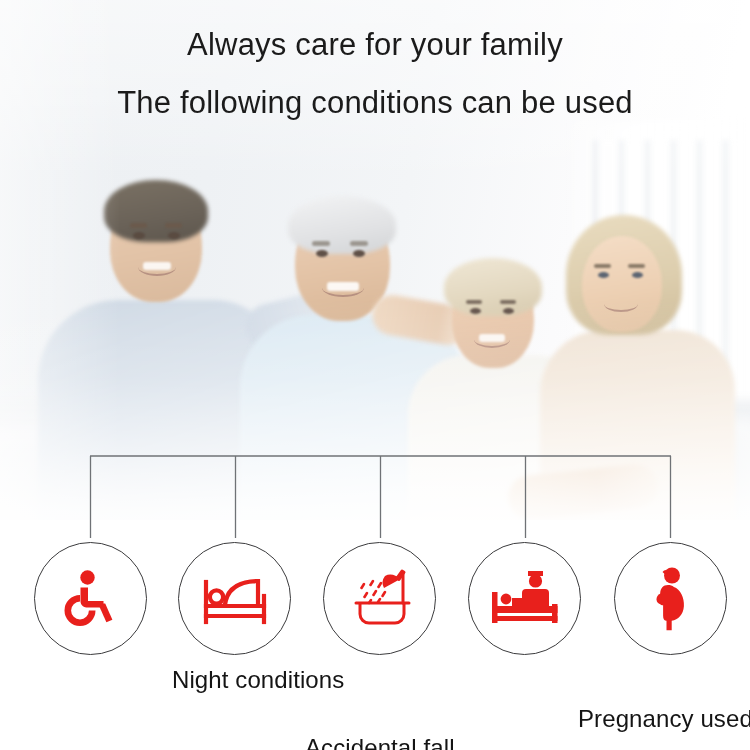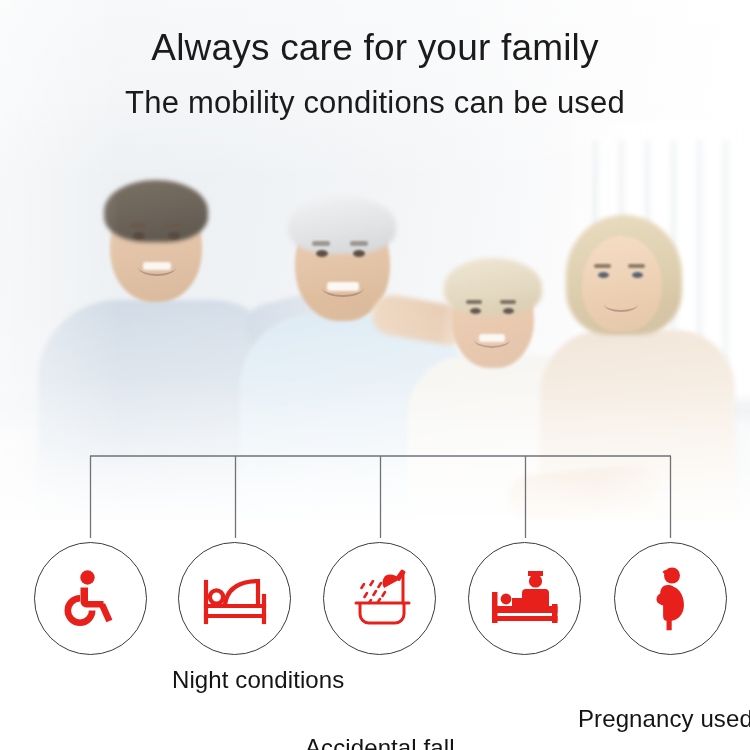--- a/index.html
+++ b/index.html
@@ -142,21 +142,21 @@
   
   .headline {
     position: absolute;
     width: 750px;
     text-align: center;
     color: #1b1b1b;
     font-weight: 400;
     letter-spacing: .2px;
     white-space: nowrap;
   }
-  #headline-1 { top: 27px; font-size: 37px; }
+  #headline-1 { top: 27px; font-size: 31px; }
   #headline-2 { top: 85px; font-size: 31px; }
 
   
   .bracket {
     position: absolute;
     left: 0; top: 0;
     width: 750px; height: 750px;
     pointer-events: none;
   }
 
@@ -273,21 +273,21 @@
            border-radius:22px; transform:rotate(-6deg);"></div>
     </div>
 
     <div class="photo-fade-top"></div>
     <div class="photo-fade-left"></div>
     <div class="photo-fade"></div>
     <div class="bottom-white"></div>
   </div>
 
   <div class="headline" id="headline-1">Always care for your family</div>
-  <div class="headline" id="headline-2">The mobility conditions can be used</div>
+  <div class="headline" id="headline-2">The following conditions can be used</div>
 
   <svg class="bracket" viewBox="0 0 750 750">
     <g stroke="#6f7276" stroke-width="1.3" fill="none" shape-rendering="geometricPrecision">
       <line x1="90" y1="456" x2="671" y2="456"></line>
       <line x1="90.5" y1="456" x2="90.5" y2="538"></line>
       <line x1="235.5" y1="456" x2="235.5" y2="538"></line>
       <line x1="380.5" y1="456" x2="380.5" y2="538"></line>
       <line x1="525.5" y1="456" x2="525.5" y2="538"></line>
       <line x1="670.5" y1="456" x2="670.5" y2="538"></line>
     </g>

